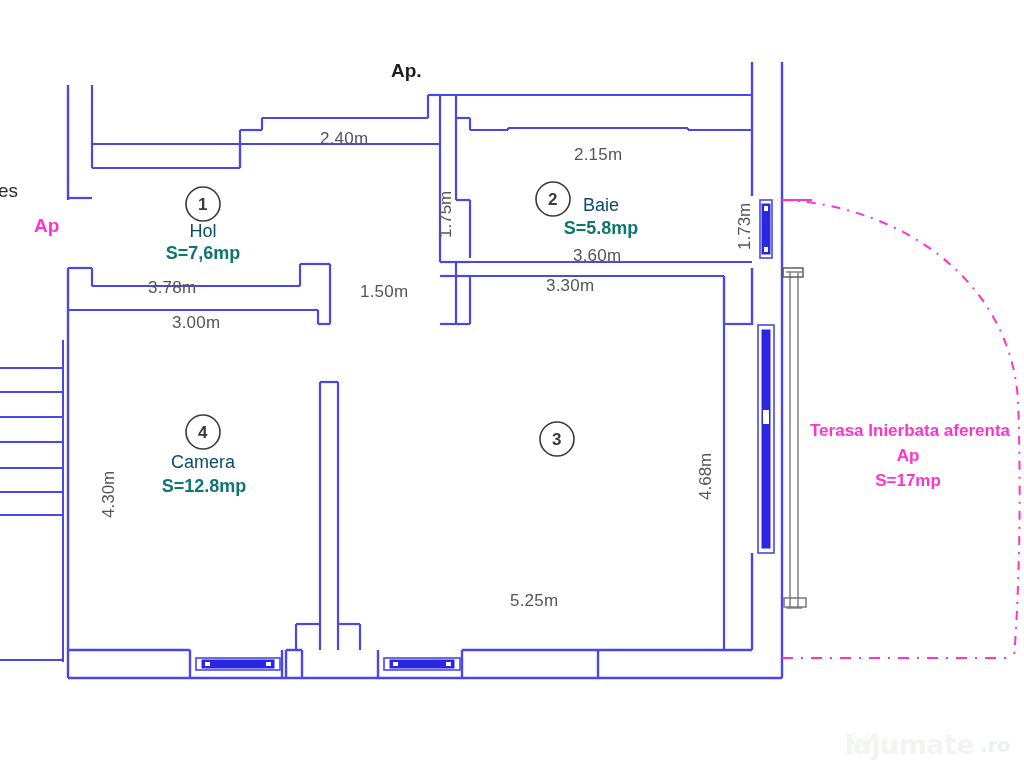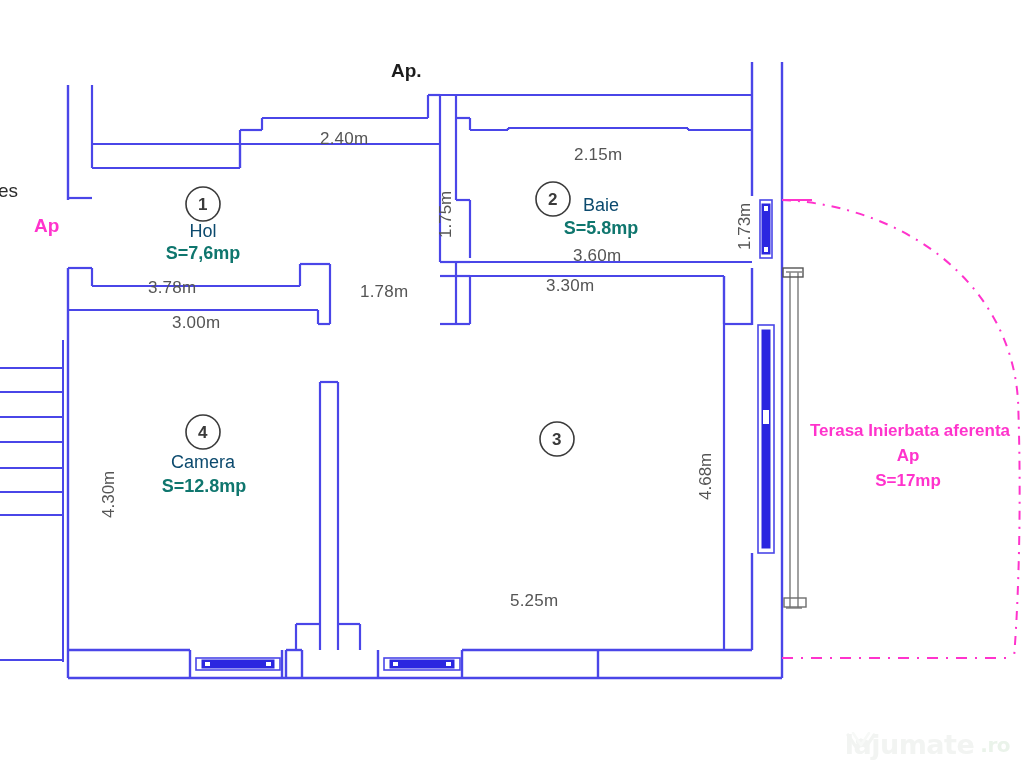--- a/index.html
+++ b/index.html
@@ -272,21 +272,21 @@
 
   <div class="lbl edge-text" style="left:-2px; top:181px;">es</div>
   <div class="lbl pink" style="left:34px; top:216px; font-size:19px;">Ap</div>
 
   <div class="lbl dim" style="left:320px; top:130px;">2.40m</div>
   <div class="lbl dim" style="left:574px; top:146px;">2.15m</div>
   <div class="lbl dim" style="left:573px; top:247px;">3.60m</div>
   <div class="lbl dim" style="left:546px; top:277px;">3.30m</div>
   <div class="lbl dim" style="left:148px; top:279px;">3.78m</div>
   <div class="lbl dim" style="left:172px; top:314px;">3.00m</div>
-  <div class="lbl dim" style="left:360px; top:283px;">1.78m</div>
+  <div class="lbl dim" style="left:360px; top:283px;">1.50m</div>
   <div class="lbl dim" style="left:510px; top:592px;">5.25m</div>
 
   <div class="lbl dim-v" style="left:437px; top:238px; transform: rotate(-90deg);">1.75m</div>
   <div class="lbl dim-v" style="left:736px; top:250px; transform: rotate(-90deg);">1.73m</div>
   <div class="lbl dim-v" style="left:100px; top:518px; transform: rotate(-90deg);">4.30m</div>
   <div class="lbl dim-v" style="left:697px; top:500px; transform: rotate(-90deg);">4.68m</div>
 
   <div class="lbl pink terrace-line" style="left:810px; top:422px;">Terasa Inierbata aferenta</div>
   <div class="lbl pink terrace-line center" style="left:838px; top:447px; width:140px;">Ap</div>
   <div class="lbl pink terrace-line center" style="left:838px; top:472px; width:140px; font-size:17px;">S=17mp</div>

